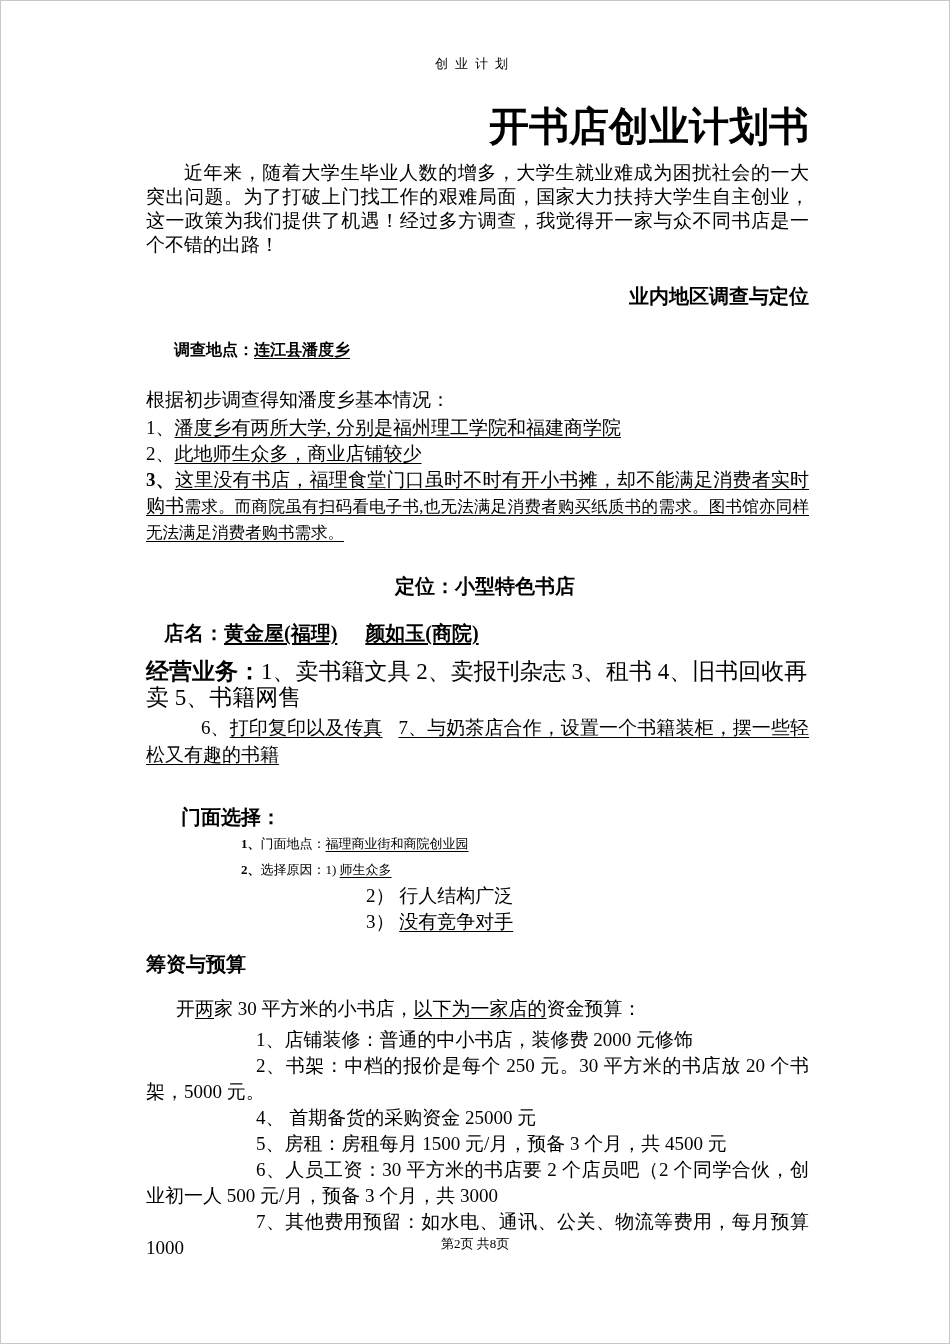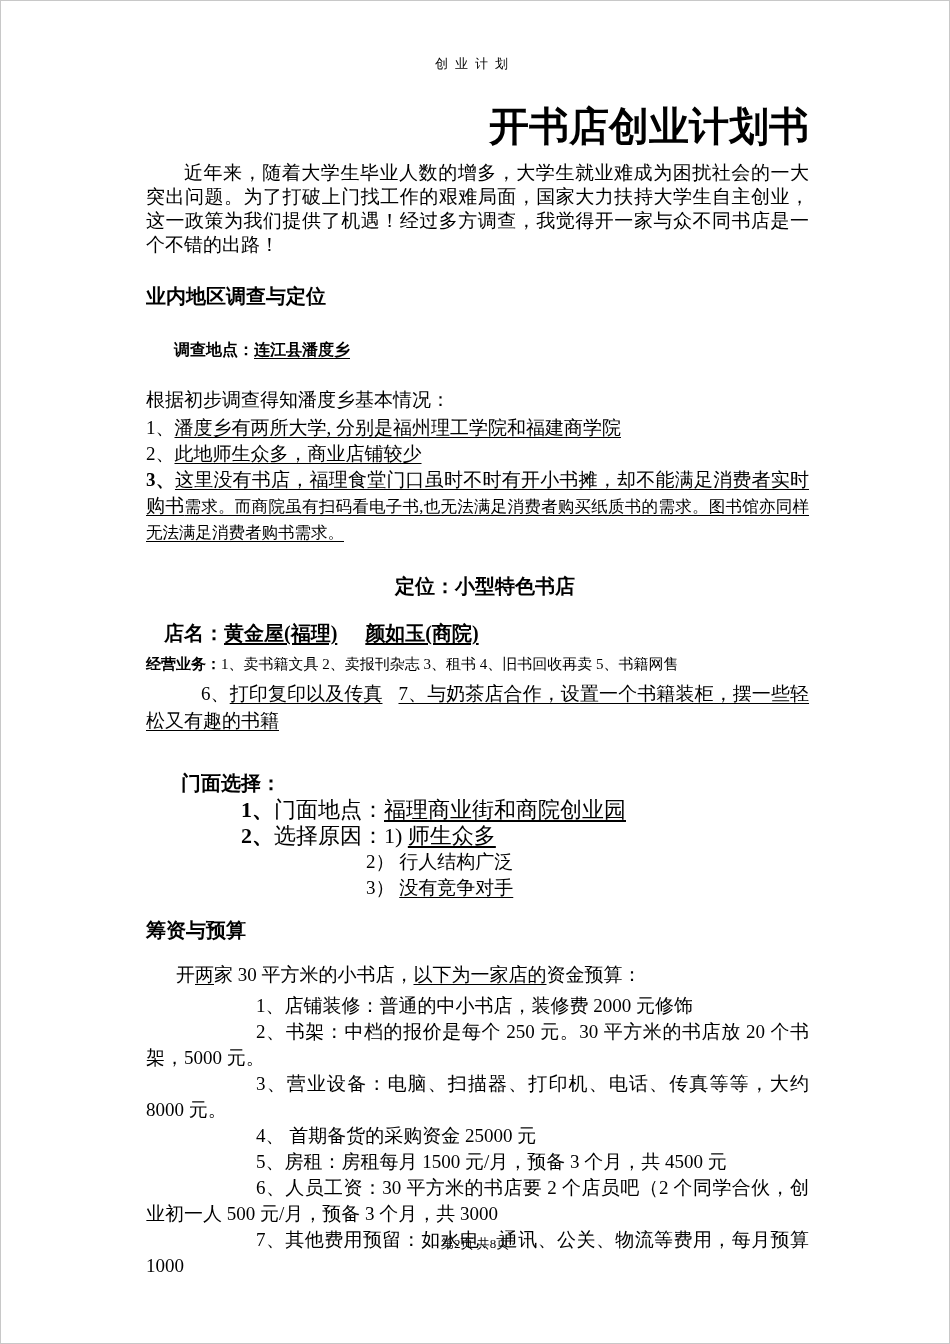--- a/index.html
+++ b/index.html
@@ -35,41 +35,41 @@
   p, h2, h3 { margin: 0; }
 
   .intro {
     margin-top: 8px;
     font-size: 19px;
     line-height: 24px;
     text-indent: 38px;
     text-align: justify;
   }
 
-  .sec-heading { margin-top: 26px; font-size: 20px; font-weight: 700; }
+  .sec-heading { margin-top: 26px; font-size: 20px; font-weight: 700; text-align: right; }
 
   .survey-loc { margin-top: 30px; margin-left: 28px; font-size: 16px; font-weight: 700; }
 
   .survey-intro { margin-top: 26px; font-size: 19px; line-height: 25px; }
 
   .findings { margin-top: 3px; }
   .line { font-size: 19px; line-height: 26px; text-align: justify; }
   .f3 .small { font-size: 16.5px; line-height: 25px; }
 
   .positioning { margin-top: 28px; margin-left: 15px; font-size: 20px; font-weight: 700; text-align: center; }
 
   .store-name { margin-top: 20px; margin-left: 18px; font-size: 20px; font-weight: 700; }
   .name-gap { display: inline-block; width: 28px; }
 
-  .biz1 { margin-top: 4px; font-size: 15px; line-height: 26px; }
+  .biz1 { margin-top: 12px; font-size: 23px; line-height: 26px; }
   .biz2 { margin-top: 3px; font-size: 19px; line-height: 27px; text-indent: 55px; text-align: justify; }
   .biz-gap { display: inline-block; width: 16px; }
 
   .sf-head { margin-top: 36px; margin-left: 35px; font-size: 20px; font-weight: 700; }
-  .sf-item { margin-left: 95px; font-size: 22px; line-height: 26px; }
+  .sf-item { margin-left: 95px; font-size: 13px; line-height: 26px; }
   .sf-sub  { margin-left: 220px; font-size: 19px; line-height: 26px; }
 
   .budget-head { margin-top: 16px; font-size: 20px; font-weight: 700; }
   .budget-intro { margin-top: 18px; margin-left: 30px; font-size: 19px; line-height: 26px; }
   .budget-items { margin-top: 5px; }
   .budget-item { font-size: 19px; line-height: 26px; text-indent: 110px; text-align: justify; }
 
   .page-footer {
     position: absolute;
     left: 0; right: 0;
@@ -123,21 +123,20 @@
     <p class="sf-sub">2） 行人结构广泛</p>
     <p class="sf-sub"><span>3） </span><span class="u">没有竞争对手</span></p>
 
     <h2 class="budget-head">筹资与预算</h2>
 
     <p class="budget-intro"><span>开</span><span class="u">两</span><span>家 30 平方米的小书店，</span><span class="u">以下为一家店的</span><span>资金预算：</span></p>
 
     <div class="budget-items">
       <p class="budget-item">1、店铺装修：普通的中小书店，装修费 2000 元修饰</p>
       <p class="budget-item">2、书架：中档的报价是每个 250 元。30 平方米的书店放 20 个书架，5000 元。</p>
-      <p class="budget-item">3、营业设备：电脑、扫描器、打印机、电话、传真等等，大约 8000 元。</p>
       <p class="budget-item">4、 首期备货的采购资金 25000 元</p>
       <p class="budget-item">5、房租：房租每月 1500 元/月，预备 3 个月，共 4500 元</p>
       <p class="budget-item">6、人员工资：30 平方米的书店要 2 个店员吧（2 个同学合伙，创业初一人 500 元/月，预备 3 个月，共 3000</p>
       <p class="budget-item">7、其他费用预留：如水电、通讯、公关、物流等费用，每月预算 1000</p>
     </div>
 
   </div>
 
   <div class="page-footer">第2页 共8页</div>
 

